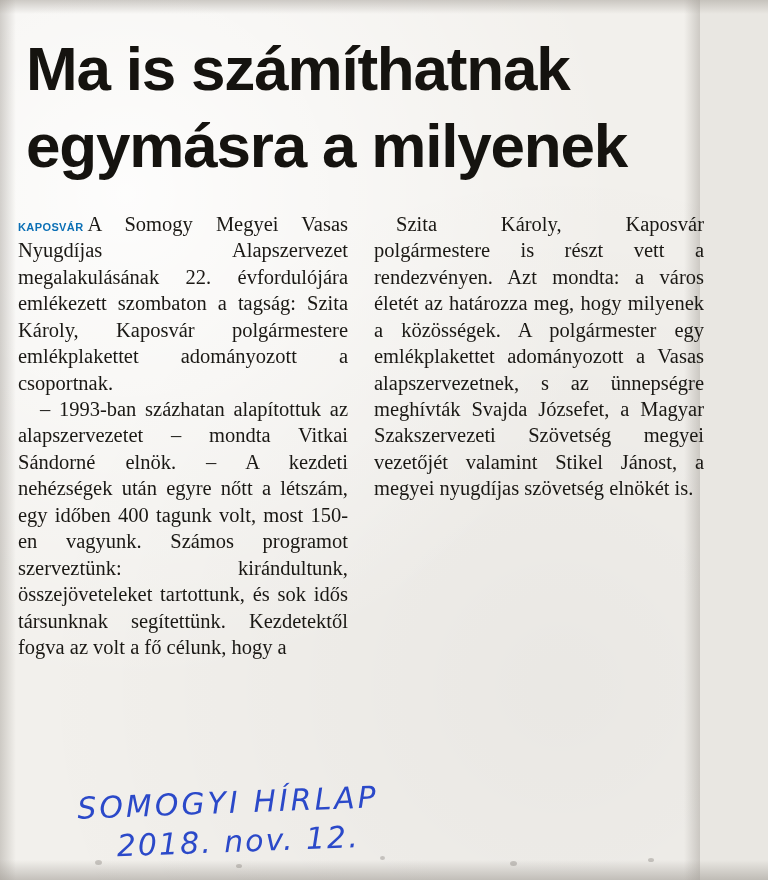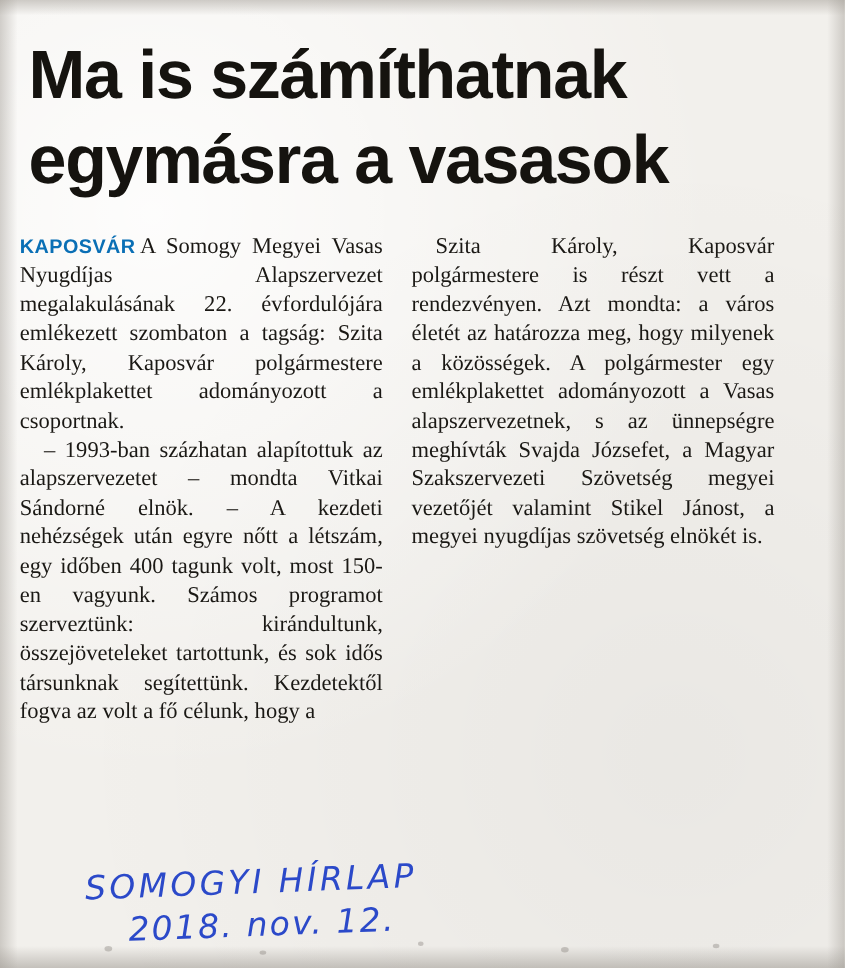--- a/index.html
+++ b/index.html
@@ -10,21 +10,21 @@
     width: 768px;
     height: 880px;
     background: #e9e7e2;
     font-family: "Liberation Serif", serif;
     overflow: hidden;
   }
 
   #clipping {
     position: absolute;
     left: 0; top: 0;
-    width: 768px;
+    width: 700px;
     height: 880px;
     background: #f2f0ec;
     background-image:
       radial-gradient(circle at 18% 22%, rgba(255,255,255,0.85) 0%, rgba(255,255,255,0) 55%),
       radial-gradient(circle at 80% 78%, rgba(0,0,0,0.035) 0%, rgba(0,0,0,0) 60%);
   }
 
   
   .edge-top {
     position: absolute; left: 0; top: 0; width: 768px; height: 14px;
@@ -85,21 +85,21 @@
     color: #1a1814;
     text-indent: 22px;
     hyphens: auto;
   }
   .col p.first {
     text-indent: 0;
   }
   .dateline {
     font-family: "Liberation Sans", sans-serif;
     font-weight: bold;
-    font-size: 18px;
+    font-size: 11px;
     letter-spacing: 0.4px;
     color: #0a6fb5;
     margin-right: 4px;
   }
   .byline {
     margin-top: 6px;
     text-align: right;
     font-family: "Liberation Sans", sans-serif;
     font-weight: bold;
     font-size: 18px;
@@ -150,21 +150,21 @@
 
   <div class="edge-top"></div>
   <div class="edge-bottom"></div>
   <div class="edge-left"></div>
   <div class="edge-right"></div>
 
   <div class="article">
 
     <h1 class="headline">
       <span class="line1">Ma is számíthatnak</span>
-      <span class="line2">egymásra a vasasok</span>
+      <span class="line2">egymásra a milyenek</span>
     </h1>
 
     <div class="columns">
 
       <div class="col">
         <p class="first"><span class="dateline">KAPOSVÁR</span><span>A Somogy Megyei Vasas Nyugdíjas Alapszervezet megalakulásának 22. évfordulójára emlékezett szombaton a tagság: Szita Károly, Kaposvár polgármestere emlékplakettet adományozott a csoportnak.</span></p>
         <p>– 1993-ban százhatan alapítottuk az alapszervezetet – mondta Vitkai Sándorné elnök. – A kezdeti nehézségek után egyre nőtt a létszám, egy időben 400 tagunk volt, most 150-en vagyunk. Számos programot szerveztünk: kirándultunk, összejöveteleket tartottunk, és sok idős társunknak segítettünk. Kezdetektől fogva az volt a fő célunk, hogy a</p>
       </div>
 
       <div class="col">

